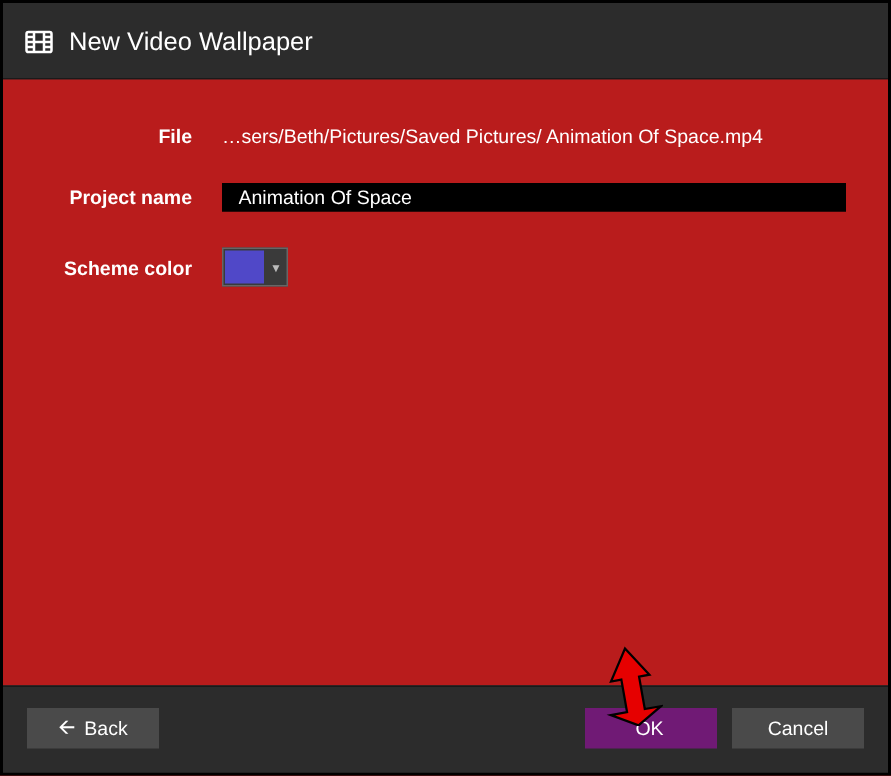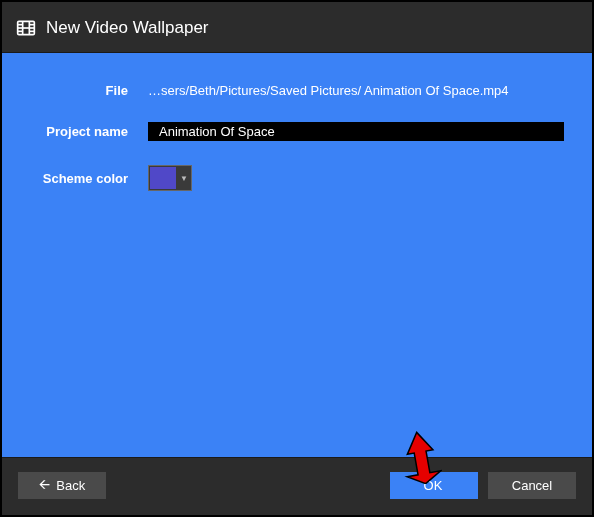--- a/index.html
+++ b/index.html
@@ -36,21 +36,21 @@
       flex-shrink: 0;
     }
     .header-title {
       color: #fff;
       font-size: 17px;
       font-weight: 400;
     }
     .content {
       flex: 1;
       padding: 30px 28px 10px 16px;
-      background: #3b82f6;
+      background: #b91c1c;
     }
     .form-row {
       display: flex;
       align-items: center;
       margin-bottom: 24px;
     }
     .form-label {
       width: 130px;
       text-align: right;
       padding-right: 20px;
@@ -118,21 +118,21 @@
       cursor: pointer;
       display: flex;
       align-items: center;
       justify-content: center;
       padding: 0 14px;
     }
     .btn-secondary {
       background: #4a4a4a;
     }
     .btn-primary {
-      background: #3b82f6;
+      background: #701a75;
       padding-left: 12px;
     }
     .back-arrow {
       margin-right: 6px;
       font-size: 14px;
     }
     .annotation-arrow {
       position: absolute;
       left: 400px;
       top: 430px;

